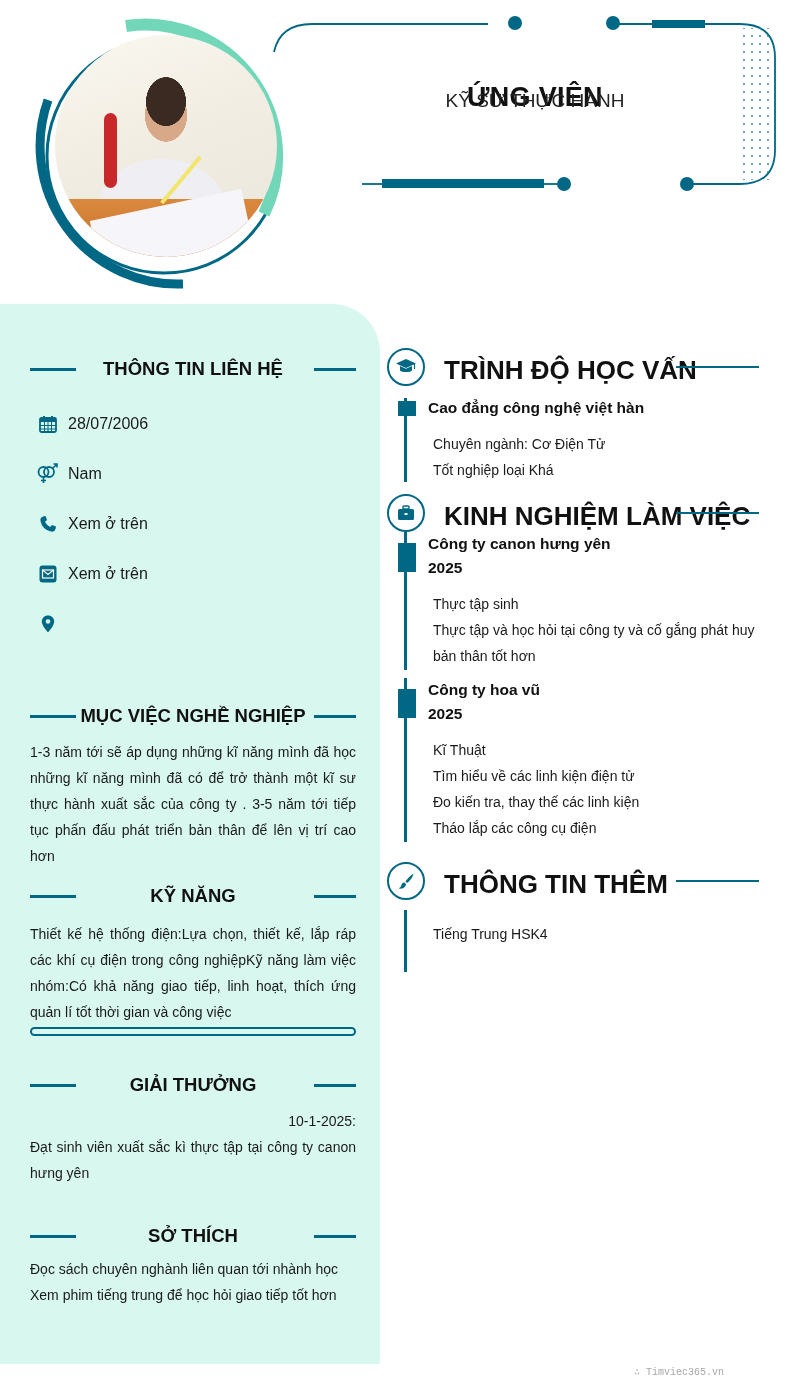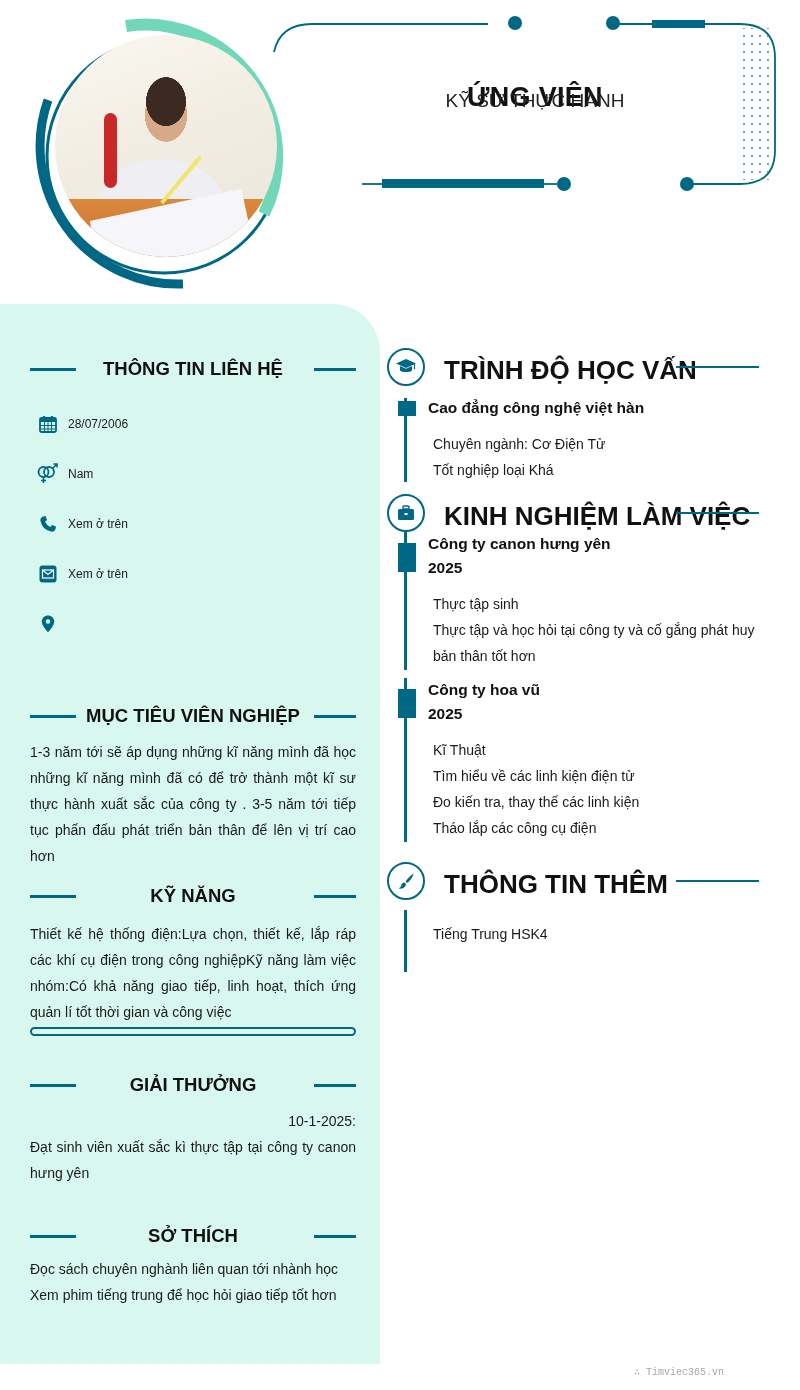--- a/index.html
+++ b/index.html
@@ -40,21 +40,21 @@
   }
   .lsec-title {
     position: absolute; left: 30px; width: 326px; height: 24px;
     display: flex; align-items: center; justify-content: center;
   }
   .lsec-title .bar { position: absolute; top: 11px; height: 3px; background: #006885; width: 46px; }
   .lsec-title .bar.l { left: 0; }
   .lsec-title .bar.r { right: 0; width: 42px; }
   .lsec-title span { font-size: 18.5px; font-weight: 700; color: #111; }
 
-  .contact-row { position: absolute; left: 36px; width: 320px; display: flex; align-items: flex-start; font-size: 12px; line-height: 26px; color: #1a1a1a; }
+  .contact-row { position: absolute; left: 36px; width: 320px; display: flex; align-items: flex-start; font-size: 16px; line-height: 26px; color: #1a1a1a; }
   .contact-row .ic { width: 24px; height: 26px; display: flex; align-items: center; justify-content: center; margin-right: 8px; flex: none; }
   .para { position: absolute; left: 30px; width: 326px; font-size: 14px; line-height: 26px; color: #1a1a1a; text-align: justify; }
   .skill-bar { position: absolute; left: 30px; top: 1027px; width: 326px; height: 9px; border: 2px solid #006885; border-radius: 6px; }
 
   
   .rsec-icon { position: absolute; left: 387px; width: 38px; height: 38px; border: 2.5px solid #006885; border-radius: 50%; display: flex; align-items: center; justify-content: center; background: #fff; }
   .rsec-title { position: absolute; left: 444px; font-size: 26px; font-weight: 700; color: #111; }
   .rsec-line { position: absolute; left: 676px; width: 83px; height: 2px; background: #006885; }
   .timeline { position: absolute; left: 404px; width: 3px; background: #006885; }
   .tl-block { position: absolute; left: 398px; width: 18px; background: #006885; }
@@ -161,21 +161,21 @@
   <span class="ic">
     <svg width="14" height="18" viewBox="0 0 14 18">
         <path d="M7 0.5C3.4 0.5 0.8 3.2 0.8 6.6C0.8 11 7 17.5 7 17.5S13.2 11 13.2 6.6C13.2 3.2 10.6 0.5 7 0.5Z" fill="#006885"></path>
         <circle cx="7" cy="6.5" r="2.3" fill="#d8f8ef"></circle>
       </svg>
   </span>
 </div>
 
 <div class="lsec-title" style="top:704px;">
   <div class="bar l"></div>
-    <span>MỤC TIÊU VIÊN NGHIỆP</span>
+    <span>MỤC VIỆC NGHỀ NGHIỆP</span>
     <div class="bar r"></div>
 </div>
 <div class="para" style="top:739px;">1-3 năm tới sẽ áp dụng những kĩ năng mình đã học những kĩ năng mình đã có để trở thành một kĩ sư thực hành xuất sắc của công ty . 3-5 năm tới tiếp tục phấn đấu phát triển bản thân để lên vị trí cao hơn</div>
 
 <div class="lsec-title" style="top:884px;">
   <div class="bar l"></div>
     <span>KỸ NĂNG</span>
     <div class="bar r"></div>
 </div>
 <div class="para" style="top:921px;">Thiết kế hệ thống điện:Lựa chọn, thiết kế, lắp ráp các khí cụ điện trong công nghiệpKỹ năng làm việc nhóm:Có khả năng giao tiếp, linh hoạt, thích ứng quản lí tốt thời gian và công việc</div>

